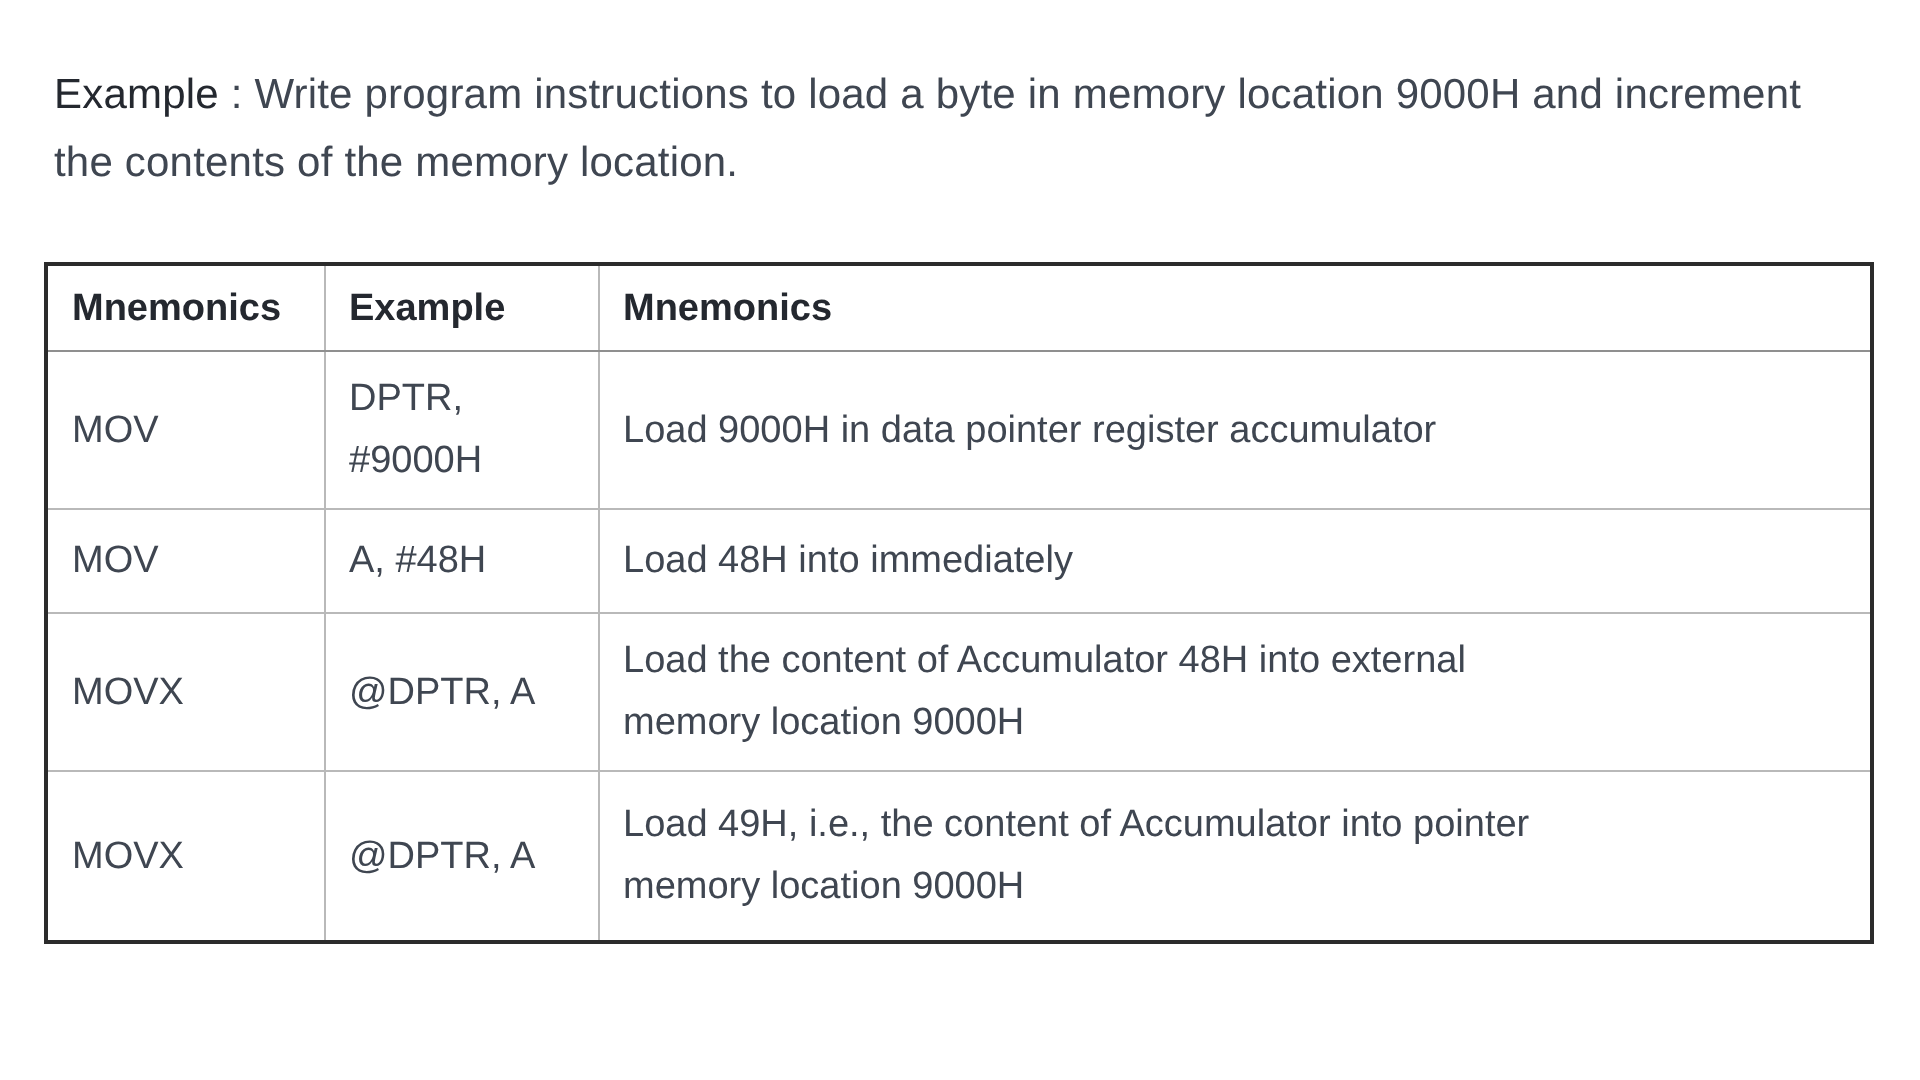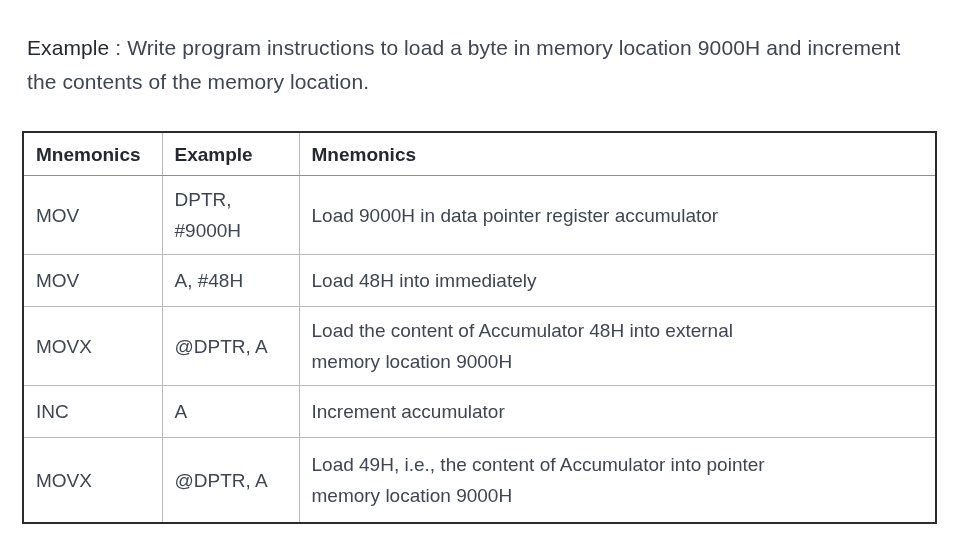--- a/index.html
+++ b/index.html
@@ -143,25 +143,20 @@
 
         <tr class="row-tall">
           <td class="nowrap">MOVX</td>
           <td class="nowrap">@DPTR, A</td>
           <td class="cell-multi">
             <span class="ln">Load the content of Accumulator 48H into external</span>
             <span class="ln">memory location 9000H</span>
           </td>
         </tr>
 
-        <tr class="row-short">
-          <td class="nowrap">INC</td>
-          <td class="nowrap">A</td>
-          <td>Increment accumulator</td>
-        </tr>
 
         <tr class="row-tall2">
           <td class="nowrap">MOVX</td>
           <td class="nowrap">@DPTR, A</td>
           <td class="cell-multi">
             <span class="ln">Load 49H, i.e., the content of Accumulator into pointer</span>
             <span class="ln">memory location 9000H</span>
           </td>
         </tr>
 

